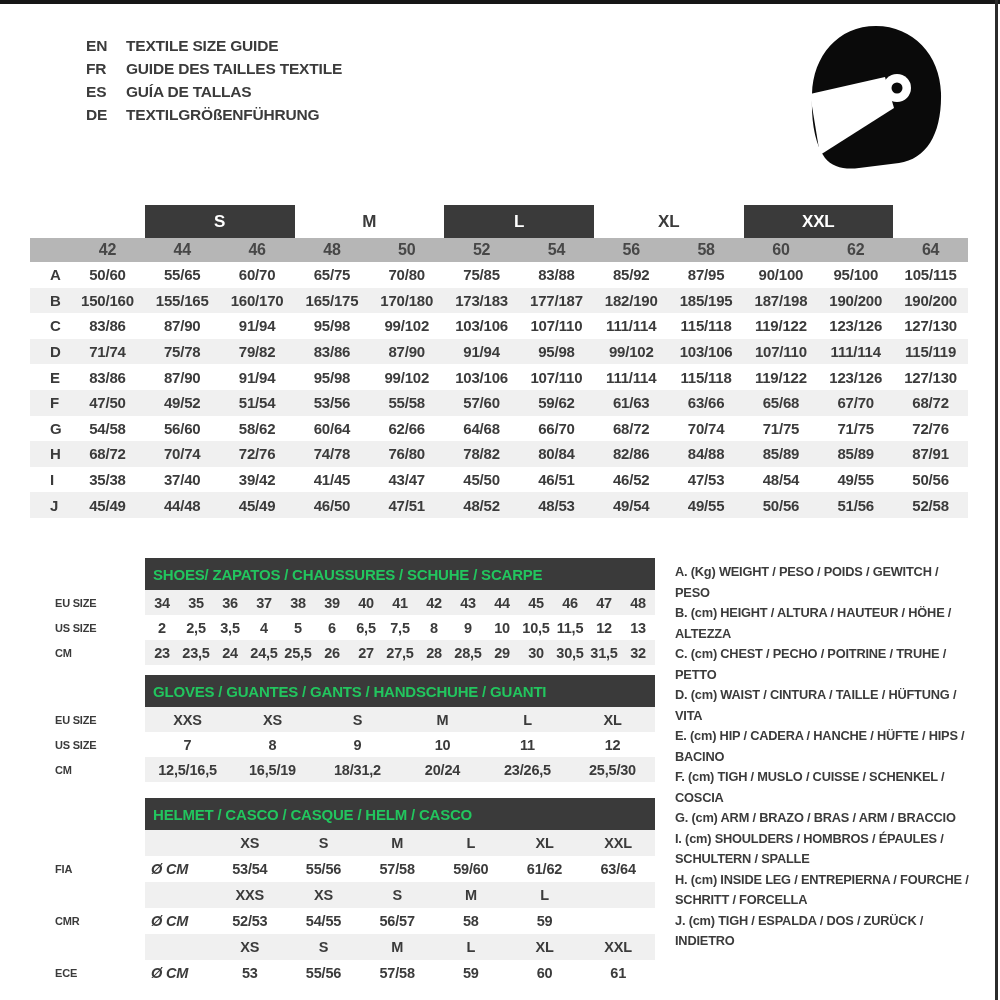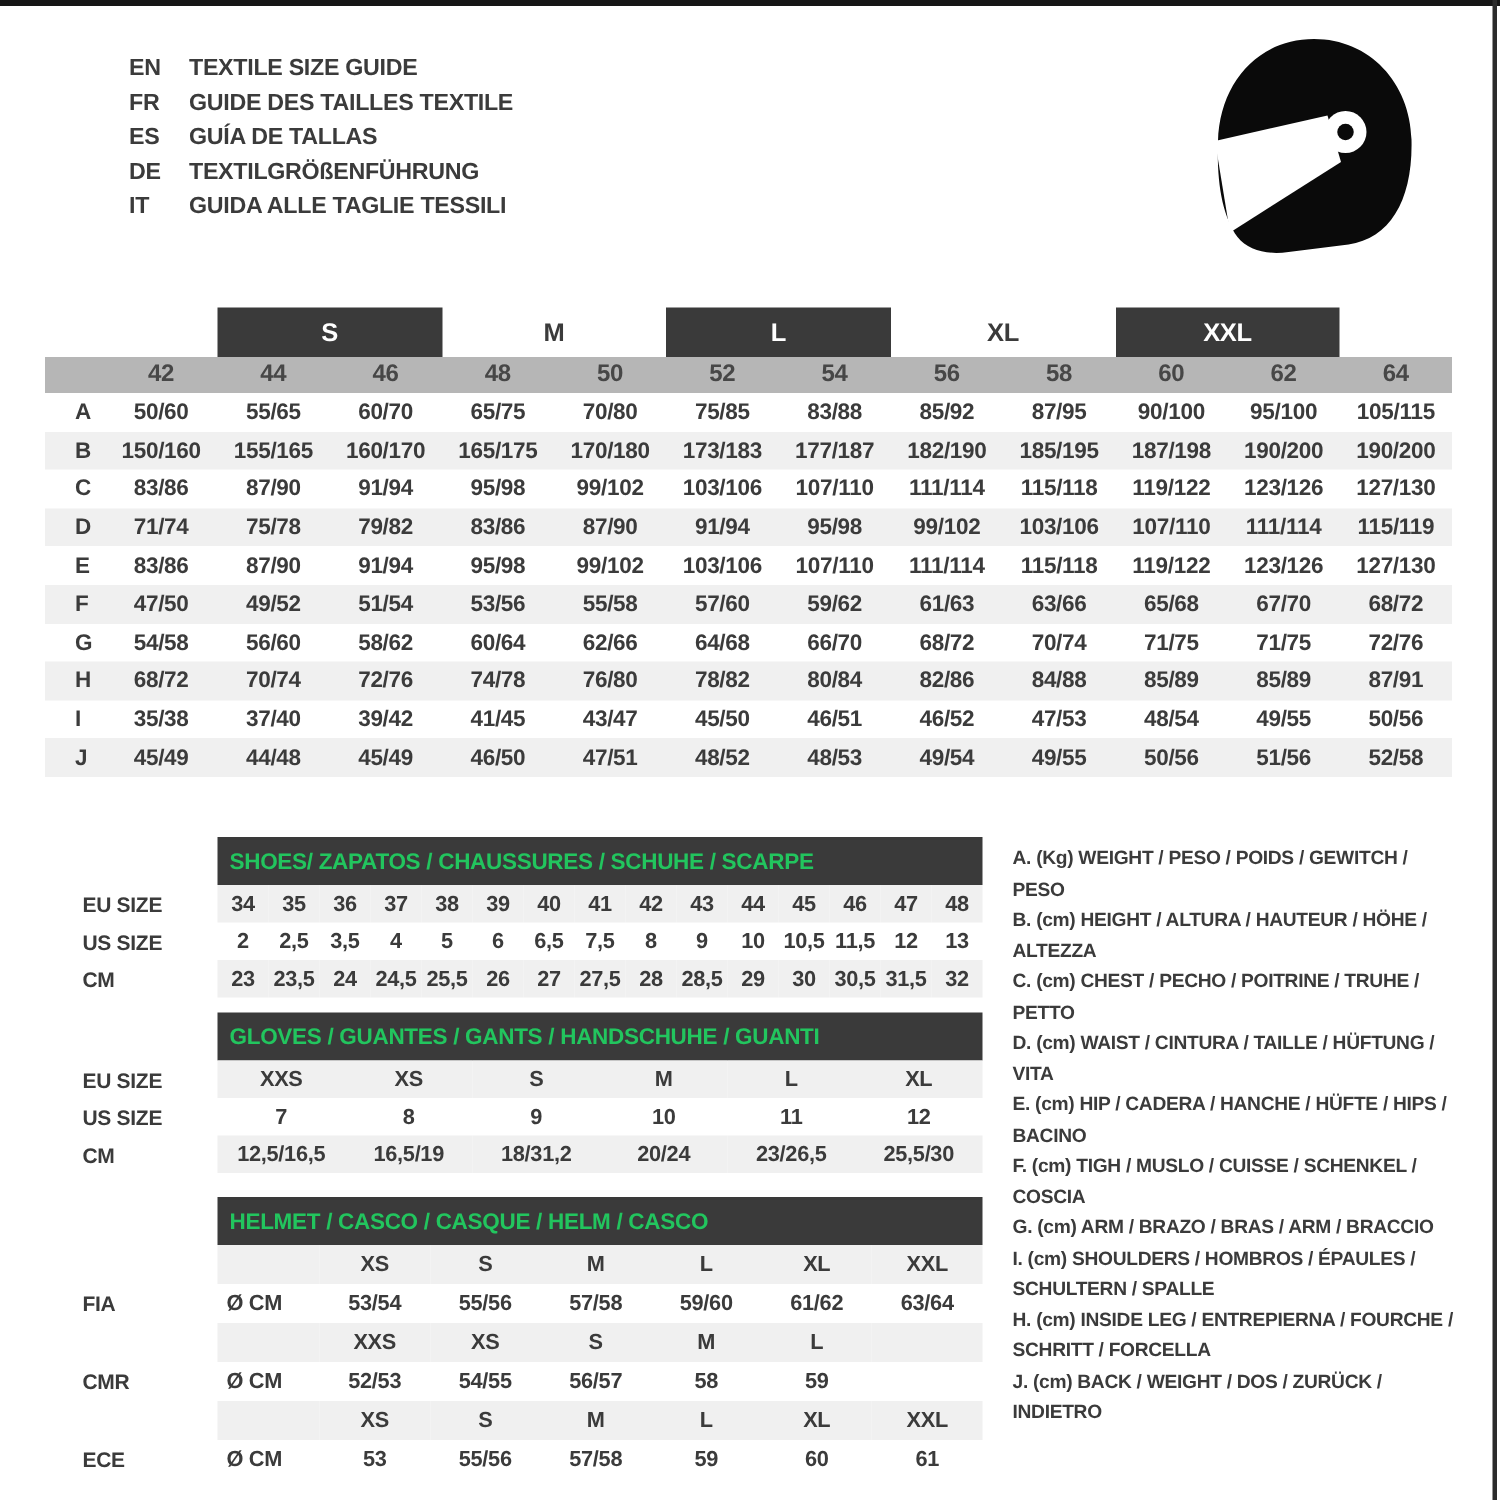--- a/index.html
+++ b/index.html
@@ -32,26 +32,26 @@
   .srow .cell{display:flex;align-items:center;justify-content:center;white-space:nowrap;}
   .rlabel{display:flex;align-items:center;padding-left:20px;}
 
   
   .lower{position:absolute;top:558px;left:30px;width:955px;display:flex;}
   .lower-left{width:628px;}
   .sub-title{margin-left:115px;width:510px;height:32px;background:#3a3a3a;color:#22c55e;
     display:flex;align-items:center;padding-left:8px;box-sizing:border-box;font-size:15px;white-space:nowrap;}
   .trow{height:25px;font-size:14.5px;}
   .trow .cell{display:flex;align-items:center;justify-content:center;white-space:nowrap;}
-  .tlabel{display:flex;align-items:center;padding-left:25px;white-space:nowrap;font-size:14px;}
+  .tlabel{display:flex;align-items:center;padding-left:25px;white-space:nowrap;font-size:11px;}
   .band .cell{background:#f0f0f0;}
   .shoes-grid{display:grid;grid-template-columns:115px repeat(15,1fr);width:625px;}
   .gloves-grid{display:grid;grid-template-columns:115px repeat(6,1fr);width:625px;}
   .helmet-grid{display:grid;grid-template-columns:115px 68px repeat(6,1fr);width:625px;height:26px;}
-  .helmet-grid .unit{justify-content:flex-start;padding-left:6px;}
+  .helmet-grid .unit{justify-content:flex-start;padding-left:6px;font-style:italic;}
   .gloves-block{margin-top:10px;}
   .helmet-block{margin-top:16px;}
 
   
   .legend{margin-left:17px;width:300px;padding-top:4px;font-size:12.8px;line-height:20.5px;}
   .legend-item{margin:0;}
 </style>
 </head>
 <body>
 
@@ -67,24 +67,20 @@
       <span class="lang-code">FR</span>
       <span>GUIDE DES TAILLES TEXTILE</span>
     </div>
     <div class="lang-row">
       <span class="lang-code">ES</span>
       <span>GUÍA DE TALLAS</span>
     </div>
     <div class="lang-row">
       <span class="lang-code">DE</span>
       <span>TEXTILGRÖßENFÜHRUNG</span>
-    </div>
-    <div class="lang-row">
-      <span class="lang-code">IT</span>
-      <span>GUIDA ALLE TAGLIE TESSILI</span>
     </div>
   </div>
 
 <div class="helmet-icon">
   <svg width="150" height="145" viewBox="0 0 150 145">
     <path d="M76 2 C38 2 13 32 12 70 C11 98 15 120 25 134 C32 143 45 146 59 144 L99 139 C127 135 142 109 141 69 C140 31 113 2 76 2 Z" fill="#0a0a0a"></path>
     <polygon points="10,70 85,53 94,84 20,131" fill="#ffffff"></polygon>
     <circle cx="97" cy="64" r="14" fill="#ffffff"></circle>
     <circle cx="97" cy="64" r="5.5" fill="#0a0a0a"></circle>
   </svg>
@@ -434,15 +430,15 @@
   <div class="legend">
       <div class="legend-item">A. (Kg) WEIGHT / PESO / POIDS / GEWITCH / PESO</div>
       <div class="legend-item">B. (cm) HEIGHT / ALTURA / HAUTEUR / HÖHE / ALTEZZA</div>
       <div class="legend-item">C. (cm) CHEST / PECHO / POITRINE / TRUHE / PETTO</div>
       <div class="legend-item">D. (cm) WAIST / CINTURA / TAILLE / HÜFTUNG / VITA</div>
       <div class="legend-item">E. (cm) HIP / CADERA / HANCHE / HÜFTE / HIPS / BACINO</div>
       <div class="legend-item">F. (cm) TIGH / MUSLO / CUISSE / SCHENKEL / COSCIA</div>
       <div class="legend-item">G. (cm) ARM / BRAZO / BRAS / ARM / BRACCIO</div>
       <div class="legend-item">I. (cm) SHOULDERS / HOMBROS / ÉPAULES / SCHULTERN / SPALLE</div>
       <div class="legend-item">H. (cm) INSIDE LEG / ENTREPIERNA / FOURCHE / SCHRITT / FORCELLA</div>
-      <div class="legend-item">J. (cm) BACK / WEIGHT / DOS / ZURÜCK / INDIETRO</div>
+      <div class="legend-item">J. (cm) TIGH / ESPALDA / DOS / ZURÜCK / INDIETRO</div>
     </div>
 </div>
 
 </body></html>

